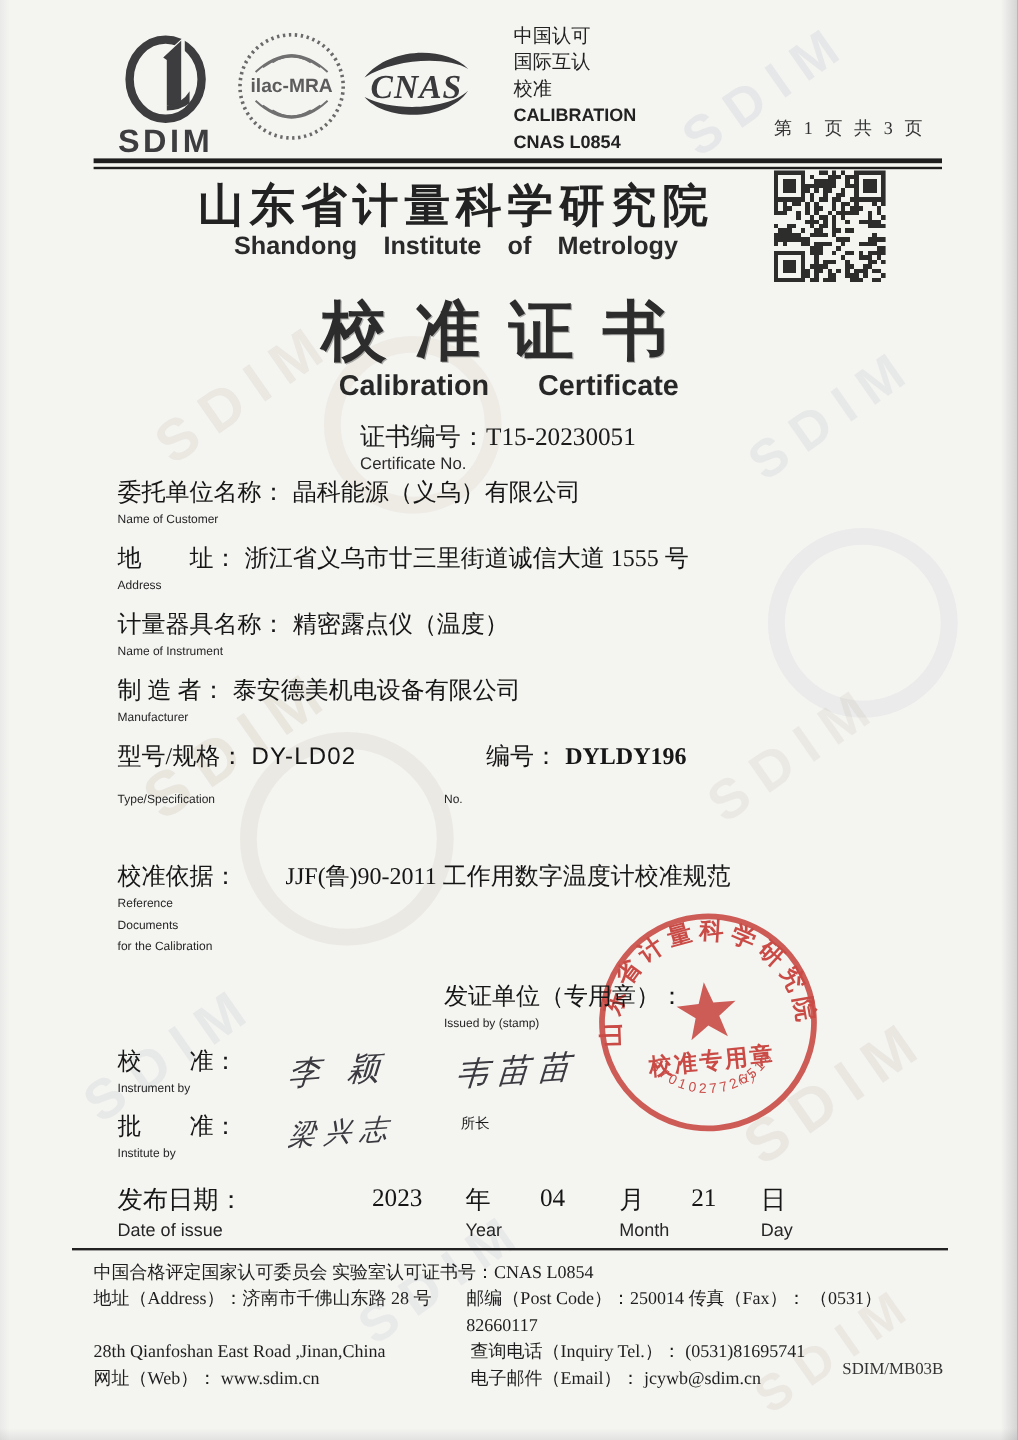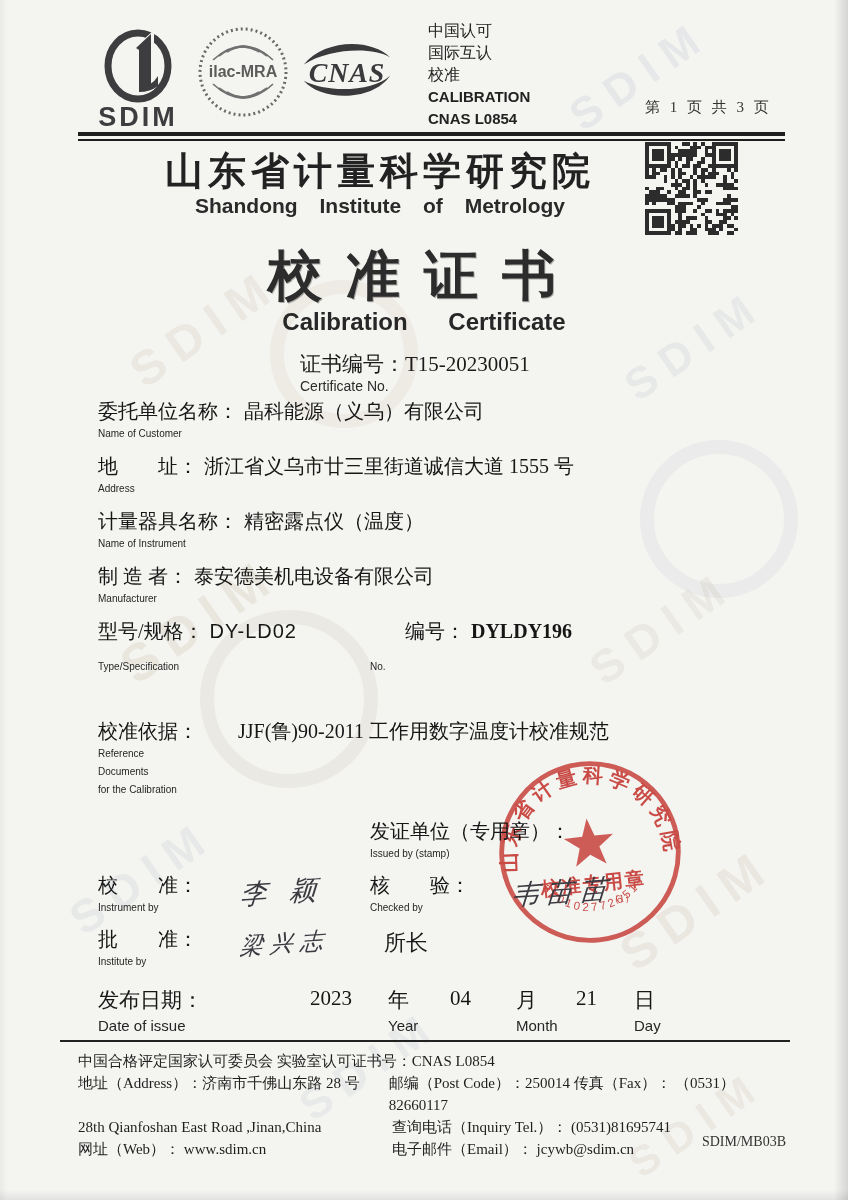--- a/index.html
+++ b/index.html
@@ -54,21 +54,21 @@
   .mono{font-family:"Liberation Sans","DejaVu Sans",sans-serif;letter-spacing:1px;}
   
   .issued{position:absolute;left:370px;top:818px;z-index:6;}
   .sig-l{position:absolute;left:98px;top:872px;z-index:6;}
   .sig-r{position:absolute;left:370px;top:872px;z-index:6;}
   .sig-row{display:flex;align-items:flex-start;margin-bottom:8px;height:46px;}
   .sig-lab{width:132px;}
   .hand{font-family:"DejaVu Serif",serif;font-style:italic;font-size:27px;
       color:#3a3a40;transform:rotate(-4deg) skewX(-8deg);display:inline-block;
       letter-spacing:7px;margin-left:10px;margin-top:2px;}
-  .printed-val{font-size:22px;margin-left:14px;margin-top:2px;}
+  .printed-val{font-size:12px;margin-left:14px;margin-top:2px;}
   
   .stamp{position:absolute;left:494px;top:756px;width:192px;height:192px;z-index:5;
       opacity:.92;mix-blend-mode:multiply;transform:rotate(-6deg);}
   
   .daterow{position:absolute;left:98px;top:986px;width:640px;display:grid;
       grid-template-columns:212px 78px 62px 66px 60px 58px 60px;}
   .daterow .cell{font-size:21px;color:#161616;}
   .daterow .sub{font-family:"Liberation Sans",sans-serif;font-size:15px;color:#262626;margin-top:3px;}
   
   .f-rule{position:absolute;left:60px;top:1040px;width:730px;border-top:2px solid #222;}
@@ -553,24 +553,20 @@
       <div class="sig-lab">
         <div class="f-line">批　　准：</div>
         <div class="f-sub">Institute by</div>
       </div>
       <span class="hand" style="font-size:23px;">梁兴志</span>
     </div>
   </div>
 
   <div class="sig-r">
     <div class="sig-row">
-      <div class="sig-lab">
-        <div class="f-line">核　　验：</div>
-        <div class="f-sub">Checked by</div>
-      </div>
       <span class="hand">韦苗苗</span>
     </div>
     <div class="sig-row">
       <span class="printed-val">所长</span>
     </div>
   </div>
 
   <div class="daterow">
     <div class="cell">发布日期：</div>
     <div class="cell">2023</div>

